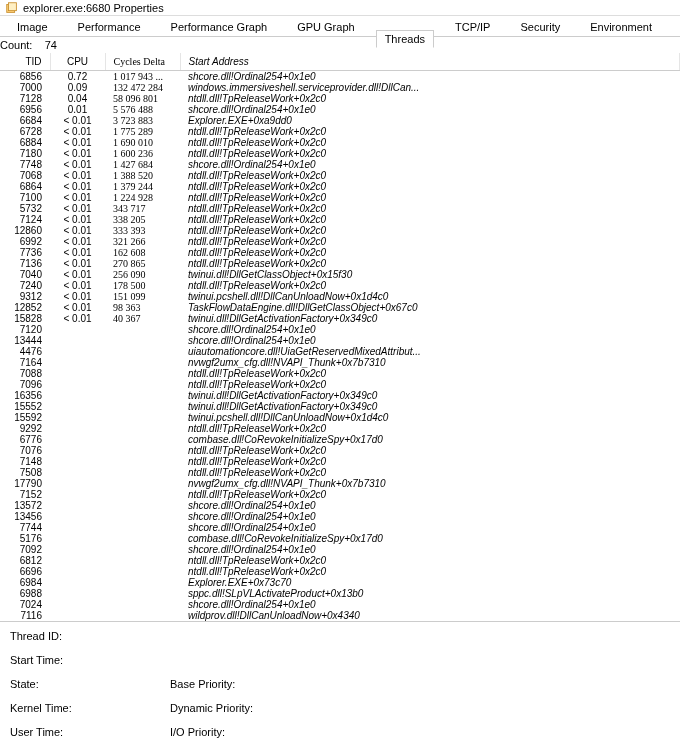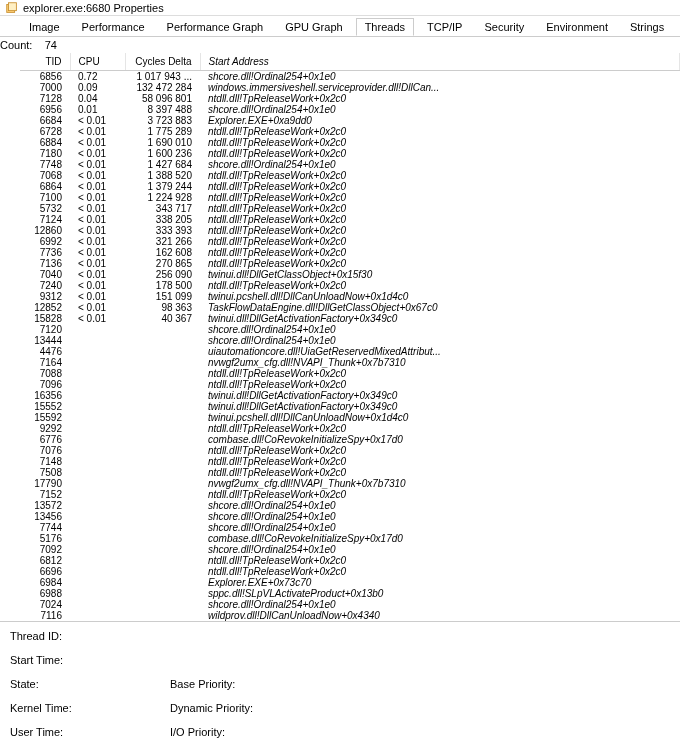--- a/index.html
+++ b/index.html
@@ -22,37 +22,37 @@
   }
   .titlebar-icon {
     width: 14px;
     height: 14px;
     margin-right: 4px;
     display: inline-block;
   }
   .tabs {
     display: flex;
     border-bottom: 1px solid #ccc;
-    padding: 2px 20px 0;
-    gap: 4px;
+    padding: 2px 8px 0;
+    gap: 12px;
   }
   .tab {
     padding: 2px 8px;
     font-size: 11px;
     border: 1px solid transparent;
     border-bottom: none;
     cursor: default;
     white-space: nowrap;
   }
   .tab.active {
     border: 1px solid #ccc;
     border-bottom: 1px solid #fff;
     background: #fff;
     position: relative;
-    top: 0;
+    top: 12px;
   }
   .count-line {
     padding: 2px 0;
     font-size: 11px;
   }
   .grid {
     display: table;
     width: 100%;
     font-size: 10px;
     border-collapse: collapse;
@@ -71,27 +71,26 @@
   .row > div {
     display: table-cell;
     padding: 0 8px;
     white-space: nowrap;
     overflow: hidden;
     text-overflow: ellipsis;
     max-width: 260px;
     line-height: 11px;
   }
   .c-tid { text-align: right; width: 50px; }
-  .c-cpu { text-align: left; width: 55px; }
-  .c-cyc { text-align: right; width: 75px; }
+  .c-cpu { text-align: center; width: 55px; }
+  .c-cyc { width: 75px; font-family: Liberation Serif, serif; }
   .c-addr { text-align: left; font-style: italic; }
   .threadsbox {
     max-height: 580px;
     overflow: hidden;
-    padding-left: 20px;
   }
   .details {
     border-top: 1px solid #ccc;
     padding: 8px 10px;
     display: grid;
     grid-template-columns: 160px 1fr;
     row-gap: 12px;
     font-size: 11px;
   }
   .details .lbl { white-space: nowrap; }
@@ -150,21 +149,21 @@
       </div>
       <div class="row">
         <div class="c-tid">7128</div>
         <div class="c-cpu">0.04</div>
         <div class="c-cyc">58 096 801</div>
         <div class="c-addr">ntdll.dll!TpReleaseWork+0x2c0</div>
       </div>
       <div class="row">
         <div class="c-tid">6956</div>
         <div class="c-cpu">0.01</div>
-        <div class="c-cyc">8 397 488</div>
+        <div class="c-cyc">5 576 488</div>
         <div class="c-addr">shcore.dll!Ordinal254+0x1e0</div>
       </div>
       <div class="row">
         <div class="c-tid">6684</div>
         <div class="c-cpu">&lt; 0.01</div>
         <div class="c-cyc">3 723 883</div>
         <div class="c-addr">Explorer.EXE+0xa9dd0</div>
       </div>
       <div class="row">
         <div class="c-tid">6728</div>

